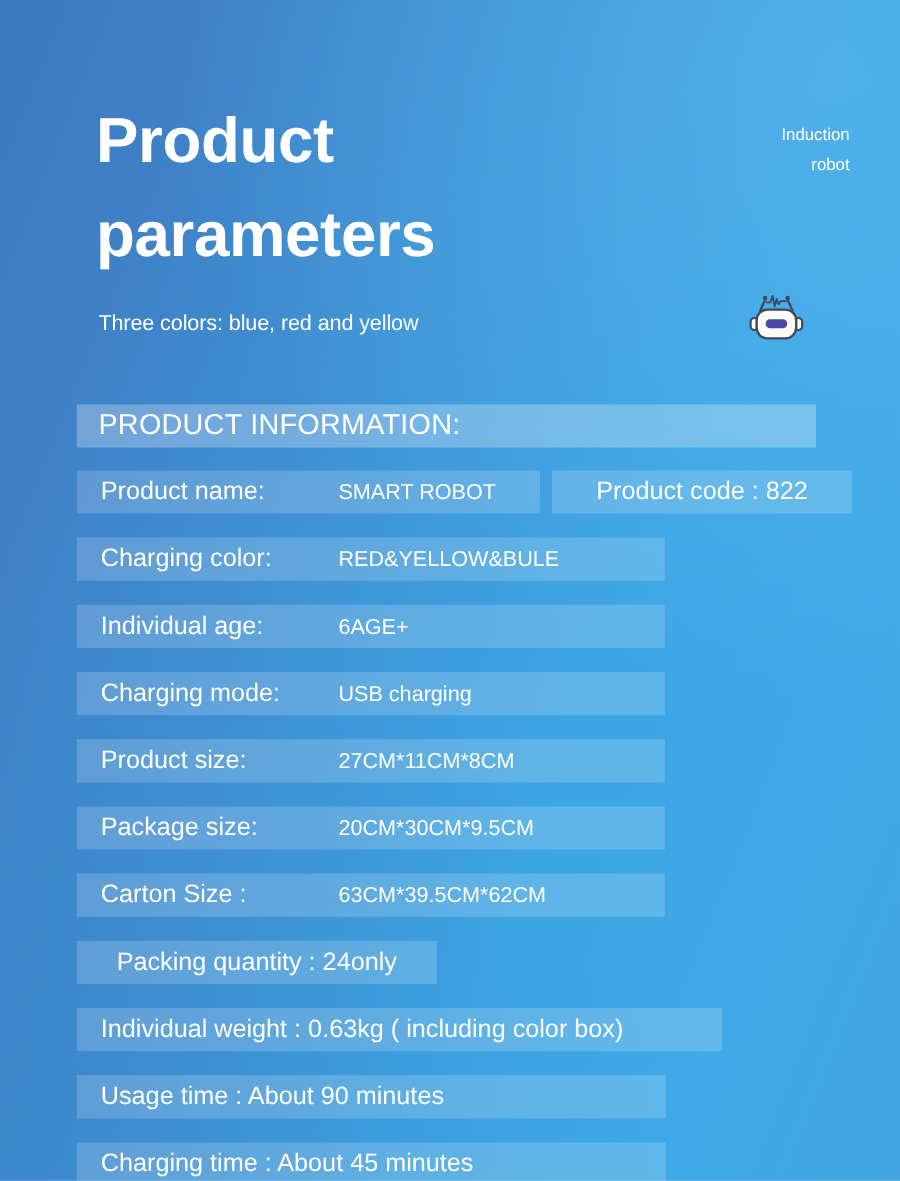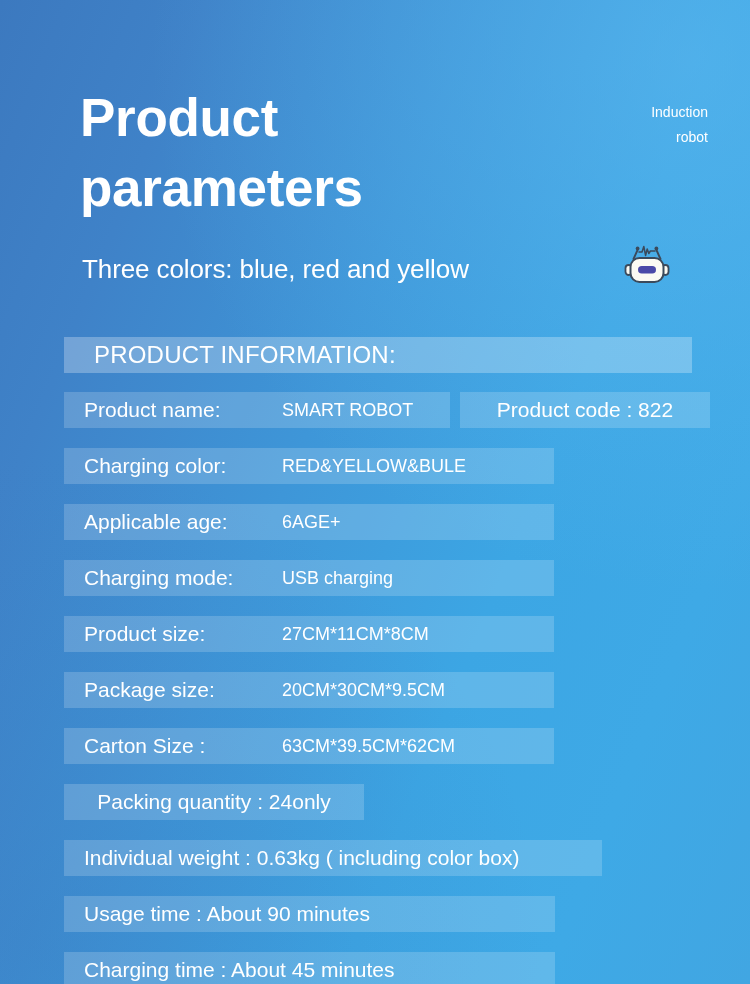--- a/index.html
+++ b/index.html
@@ -53,28 +53,28 @@
     left: 80px;
     top: 84px;
     width: 470px;
     color: #ffffff;
     font-size: 53px;
     line-height: 68px;
     font-weight: 700;
     letter-spacing: -0.3px;
   }
   .title-line { display: block; }
-  .title-line-2 { margin-top: 2px; }
+  .title-line-2 { margin-top: 10px; }
 
   .subtitle {
     position: absolute;
     left: 82px;
     top: 252px;
     color: #ffffff;
-    font-size: 26px;
+    font-size: 18px;
     line-height: 34px;
     font-weight: 400;
     letter-spacing: -0.1px;
   }
 
   .corner-label {
     position: absolute;
     right: 42px;
     top: 100px;
     width: 150px;
@@ -99,21 +99,20 @@
   
   .section-head {
     position: absolute;
     left: 64px;
     top: 337px;
     width: 616px;
     height: 36px;
     background: rgba(255,255,255,0.27);
     display: flex;
     align-items: center;
-    padding-left: 12px;
   }
   .section-head-text {
     color: #ffffff;
     font-size: 24px;
     font-weight: 400;
     padding-left: 18px;
     letter-spacing: 0.2px;
   }
 
   .rows {
@@ -236,21 +235,21 @@
 
       <div class="row">
         <div class="pill pill-main" style="width:490px;">
           <span class="cell-label col">Charging color:</span>
           <span class="cell-value">RED&amp;YELLOW&amp;BULE</span>
         </div>
       </div>
 
       <div class="row">
         <div class="pill pill-main" style="width:490px;">
-          <span class="cell-label col">Applicable age:</span>
+          <span class="cell-label col">Individual age:</span>
           <span class="cell-value">6AGE+</span>
         </div>
       </div>
 
       <div class="row">
         <div class="pill pill-main" style="width:490px;">
           <span class="cell-label col">Charging mode:</span>
           <span class="cell-value">USB charging</span>
         </div>
       </div>

